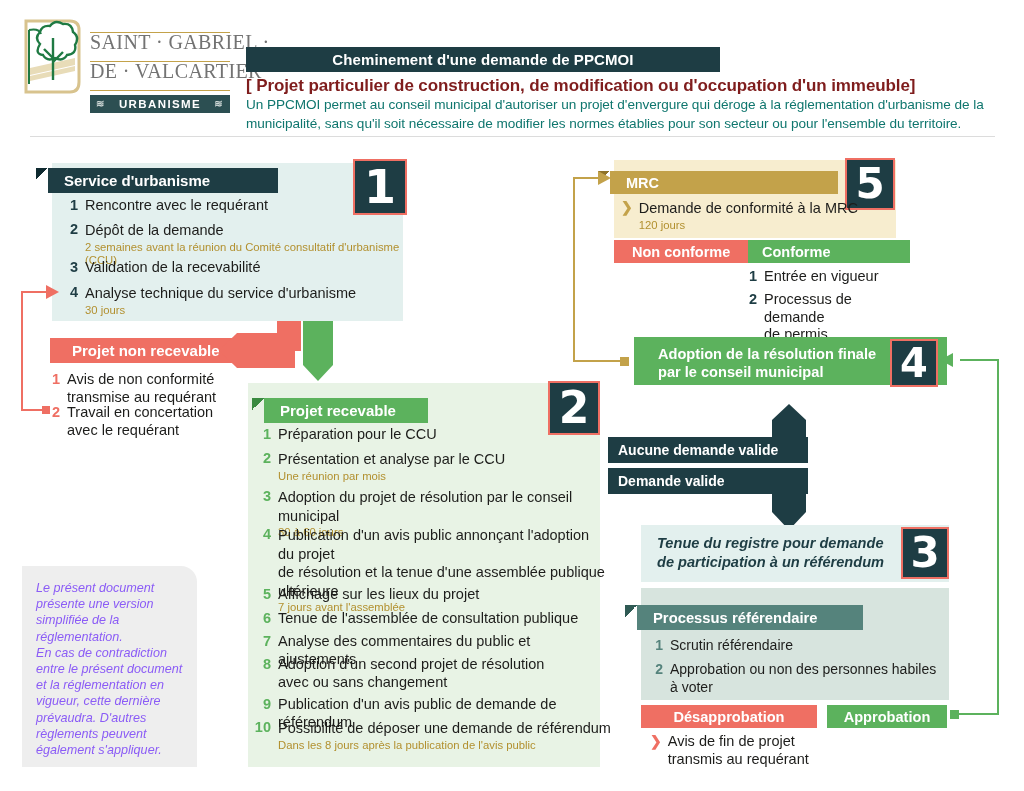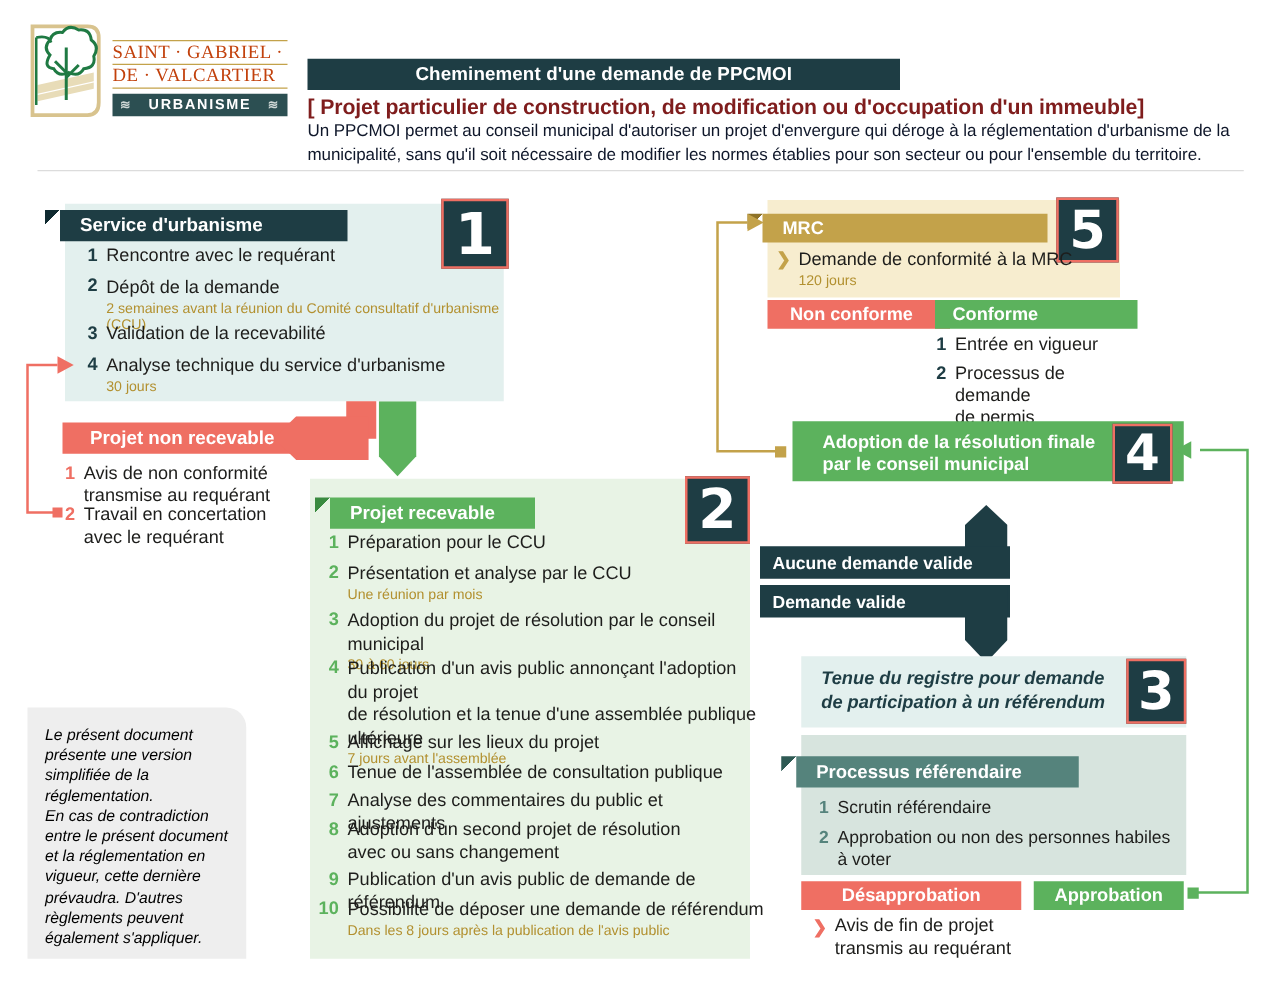--- a/index.html
+++ b/index.html
@@ -22,23 +22,23 @@
   .c-red{background:#ef6f63;}
   .c-gold{background:#c3a24a;}
   .c-teal{background:#55837c;}
 
   
   #logo-block{left:22px;top:16px;width:205px;height:96px;}
   .logo-mark{position:absolute;left:0;top:2px;width:62px;height:78px;}
   .logo-text{position:absolute;left:68px;top:16px;width:140px;}
   .logo-line{
     font-family:"Liberation Serif", serif;
-    font-size:15px;letter-spacing:.4px;color:#c2410c;
+    font-size:20px;letter-spacing:.4px;color:#737373;
     border-top:1.5px solid #c3a24a;border-bottom:1.5px solid #c3a24a;
-    padding:1px 0 1px 0;line-height:16px;white-space:nowrap;
+    padding:1px 0 11px 0;line-height:16px;white-space:nowrap;
   }
   .logo-line2{border-top:none;}
   .logo-urb{
     margin-top:4px;background:#2c4f52;color:#fff;
     font-size:11.5px;font-weight:bold;letter-spacing:1.4px;
     text-align:center;padding:3px 0 3px 0;position:relative;
   }
   .logo-urb .wave{position:absolute;top:3px;font-size:10px;color:#cfd8d6;}
   .logo-urb .wl{left:6px;} .logo-urb .wr{right:6px;}
 
@@ -48,21 +48,21 @@
     font-size:15px;font-weight:bold;
     display:flex;align-items:center;justify-content:center;
     letter-spacing:.1px;
   }
   #header-sub{
     left:246px;top:76px;width:740px;
     font-size:17px;font-weight:bold;color:#7f1d1d;letter-spacing:-.1px;
   }
   #header-body{
     left:246px;top:96px;width:748px;
-    font-size:13.6px;line-height:18.5px;color:#0f172a;letter-spacing:-.05px;
+    font-size:13.6px;line-height:18.5px;color:#0f766e;letter-spacing:-.05px;
   }
   #header-rule{left:30px;top:136px;width:965px;height:1px;background:#dcdcdc;}
 
   
   .panel{background:#e3f0ee;}
   .panel-green{background:#e8f3e5;}
   .panel-cream{background:#f7edcf;}
   .panel-grey{background:#d7e4de;}
 
   
@@ -120,21 +120,21 @@
   .darklabel{
     position:absolute;background:#1e3d44;color:#ffffff;
     font-weight:bold;font-size:14px;display:flex;align-items:center;
     padding-left:10px;
   }
 
   
   #disclaimer{
     left:22px;top:566px;width:175px;height:201px;
     background:#eeeeee;border-top-right-radius:16px;
-    font-style:italic;font-size:12.6px;line-height:16.2px;color:#000000;
+    font-style:italic;font-size:12.6px;line-height:16.2px;color:#8b5cf6;
     padding:14px 12px 28px 14px;box-sizing:border-box;
     white-space:pre-line;
   }
 </style>
 </head>
 <body>
 
 <div class="stage">
 
   <div class="abs" id="logo-block">

